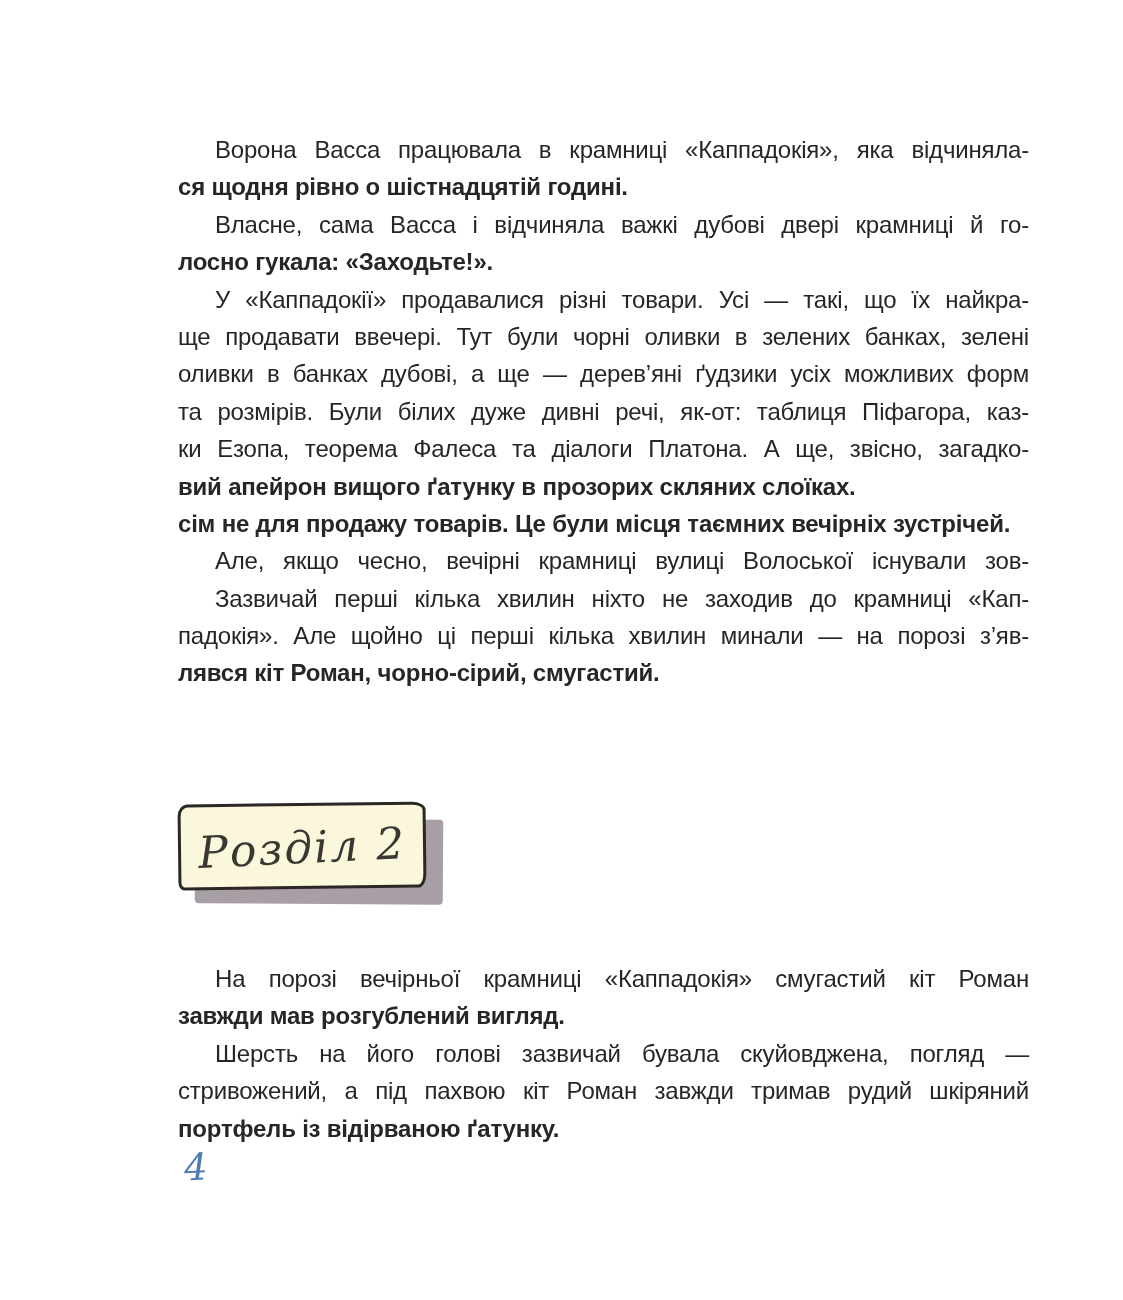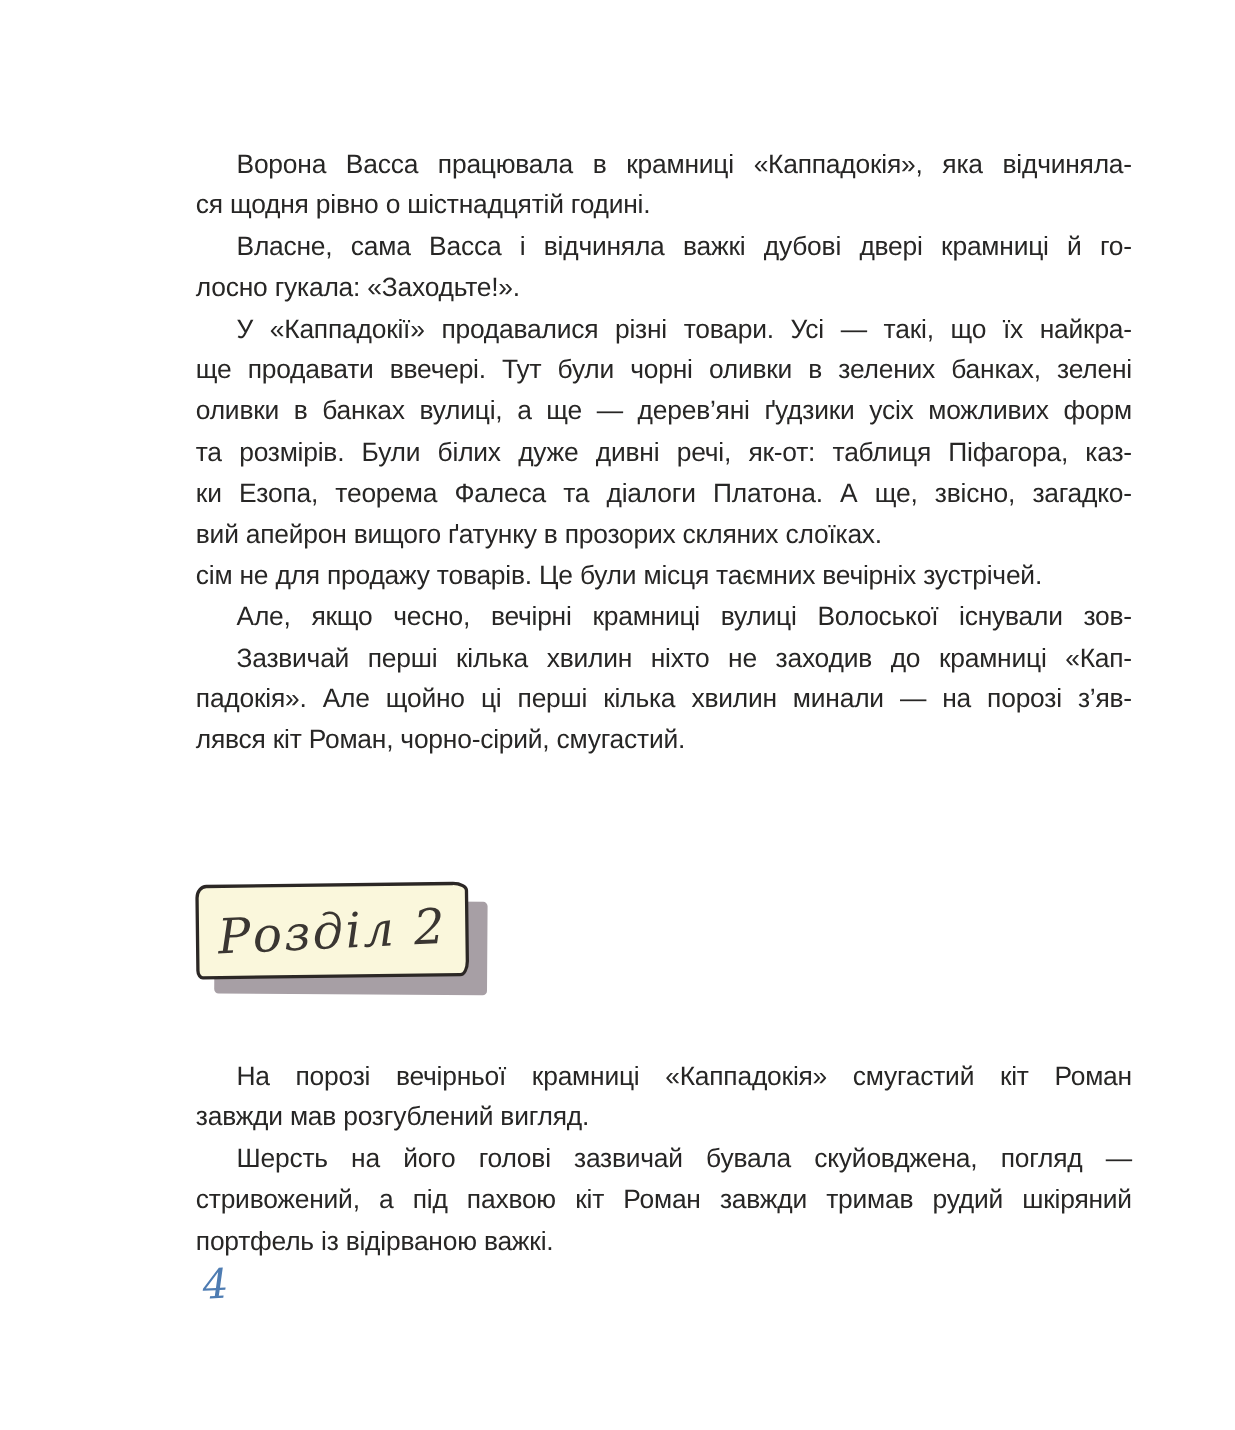--- a/index.html
+++ b/index.html
@@ -29,21 +29,21 @@
   .line {
     display: block;
     height: 37.4px;
     white-space: nowrap;
   }
   .line.jl {
     white-space: normal;
     text-align: justify;
     text-align-last: justify;
   }
-  .line.ll { text-align: left; }
+  .line.ll { text-align: left; font-weight: bold; }
   .line.fl { text-indent: 37px; }
 
   
   .chapter-box-wrap {
     position: absolute;
     left: 178px;
     top: 803px;
     width: 270px;
     height: 105px;
   }
@@ -101,21 +101,21 @@
         <div class="line jl fl">Ворона Васса працювала в крамниці «Каппадокія», яка відчиняла-</div>
         <div class="line ll">ся щодня рівно о шістнадцятій годині.</div>
       </div>
       <div>
         <div class="line jl fl">Власне, сама Васса і відчиняла важкі дубові двері крамниці й го-</div>
         <div class="line ll">лосно гукала: «Заходьте!».</div>
       </div>
       <div>
         <div class="line jl fl">У «Каппадокії» продавалися різні товари. Усі — такі, що їх найкра-</div>
         <div class="line jl">ще продавати ввечері. Тут були чорні оливки в зелених банках, зелені</div>
-        <div class="line jl">оливки в банках вулиці, а ще — дерев’яні ґудзики усіх можливих форм</div>
+        <div class="line jl">оливки в банках дубові, а ще — дерев’яні ґудзики усіх можливих форм</div>
         <div class="line jl">та розмірів. Були білих дуже дивні речі, як-от: таблиця Піфагора, каз-</div>
         <div class="line jl">ки Езопа, теорема Фалеса та діалоги Платона. А ще, звісно, загадко-</div>
         <div class="line ll">вий апейрон вищого ґатунку в прозорих скляних слоїках.</div>
       </div>
       <div>
         <div class="line ll">сім не для продажу товарів. Це були місця таємних вечірніх зустрічей.</div>
         <div class="line jl fl">Але, якщо чесно, вечірні крамниці вулиці Волоської існували зов-</div>
       </div>
       <div>
         <div class="line jl fl">Зазвичай перші кілька хвилин ніхто не заходив до крамниці «Кап-</div>
@@ -132,19 +132,19 @@
   </div>
 
   <div class="text-block text-after">
       <div>
         <div class="line jl fl">На порозі вечірньої крамниці «Каппадокія» смугастий кіт Роман</div>
         <div class="line ll">завжди мав розгублений вигляд.</div>
       </div>
       <div>
         <div class="line jl fl">Шерсть на його голові зазвичай бувала скуйовджена, погляд —</div>
         <div class="line jl">стривожений, а під пахвою кіт Роман завжди тримав рудий шкіряний</div>
-        <div class="line ll">портфель із відірваною важкі.</div>
+        <div class="line ll">портфель із відірваною ґатунку.</div>
       </div>
     </div>
 
   <div class="page-number">4</div>
 
 </div>
 
 </body></html>

